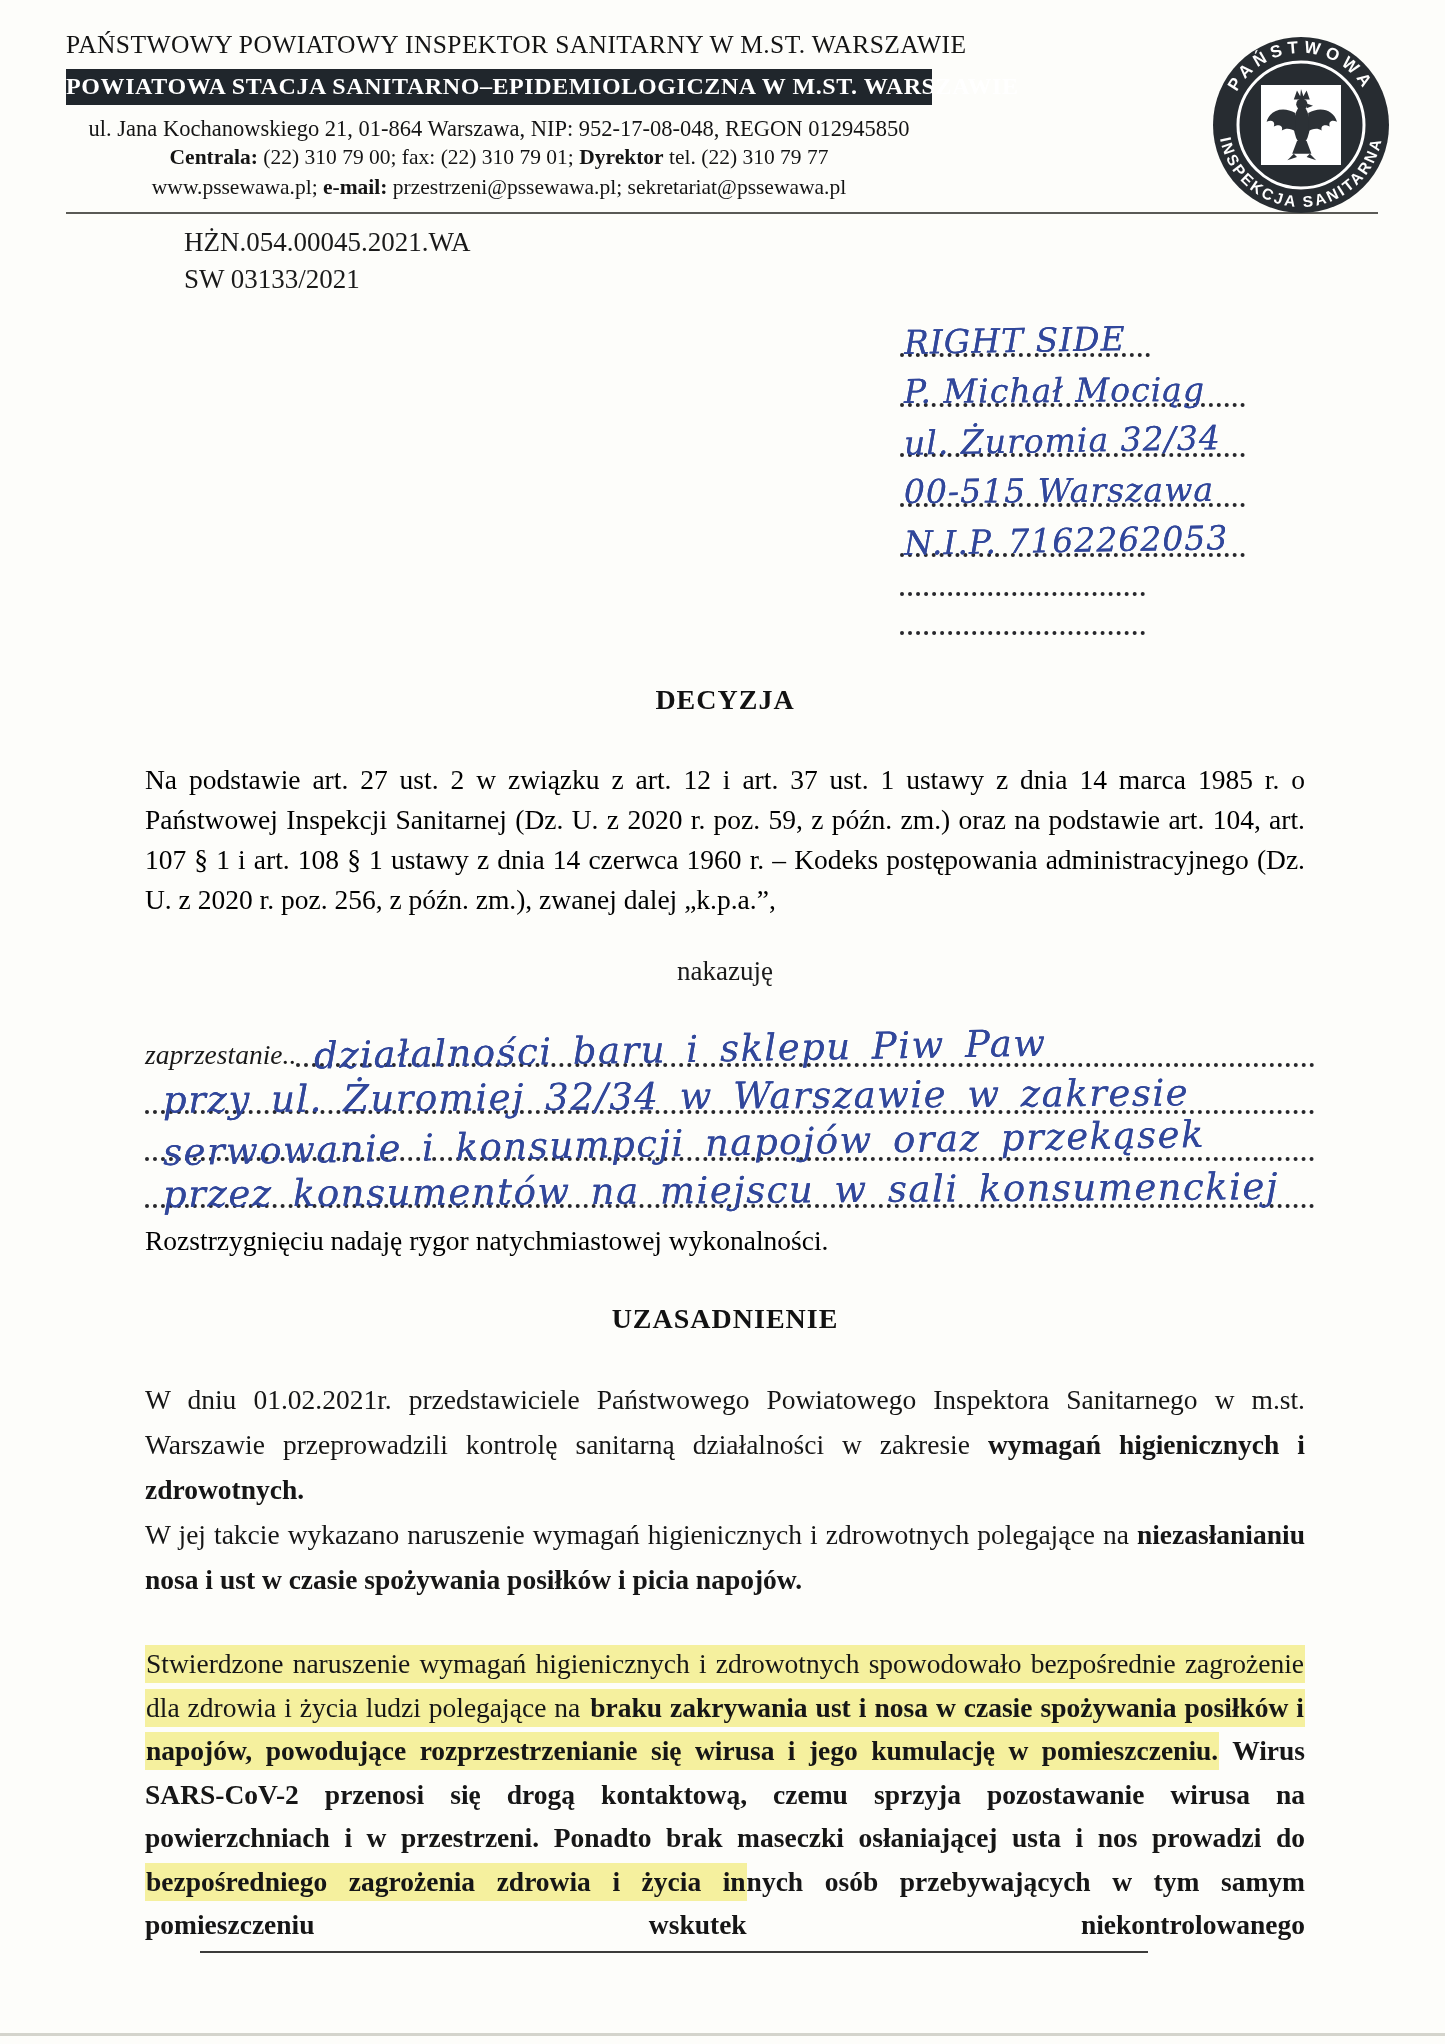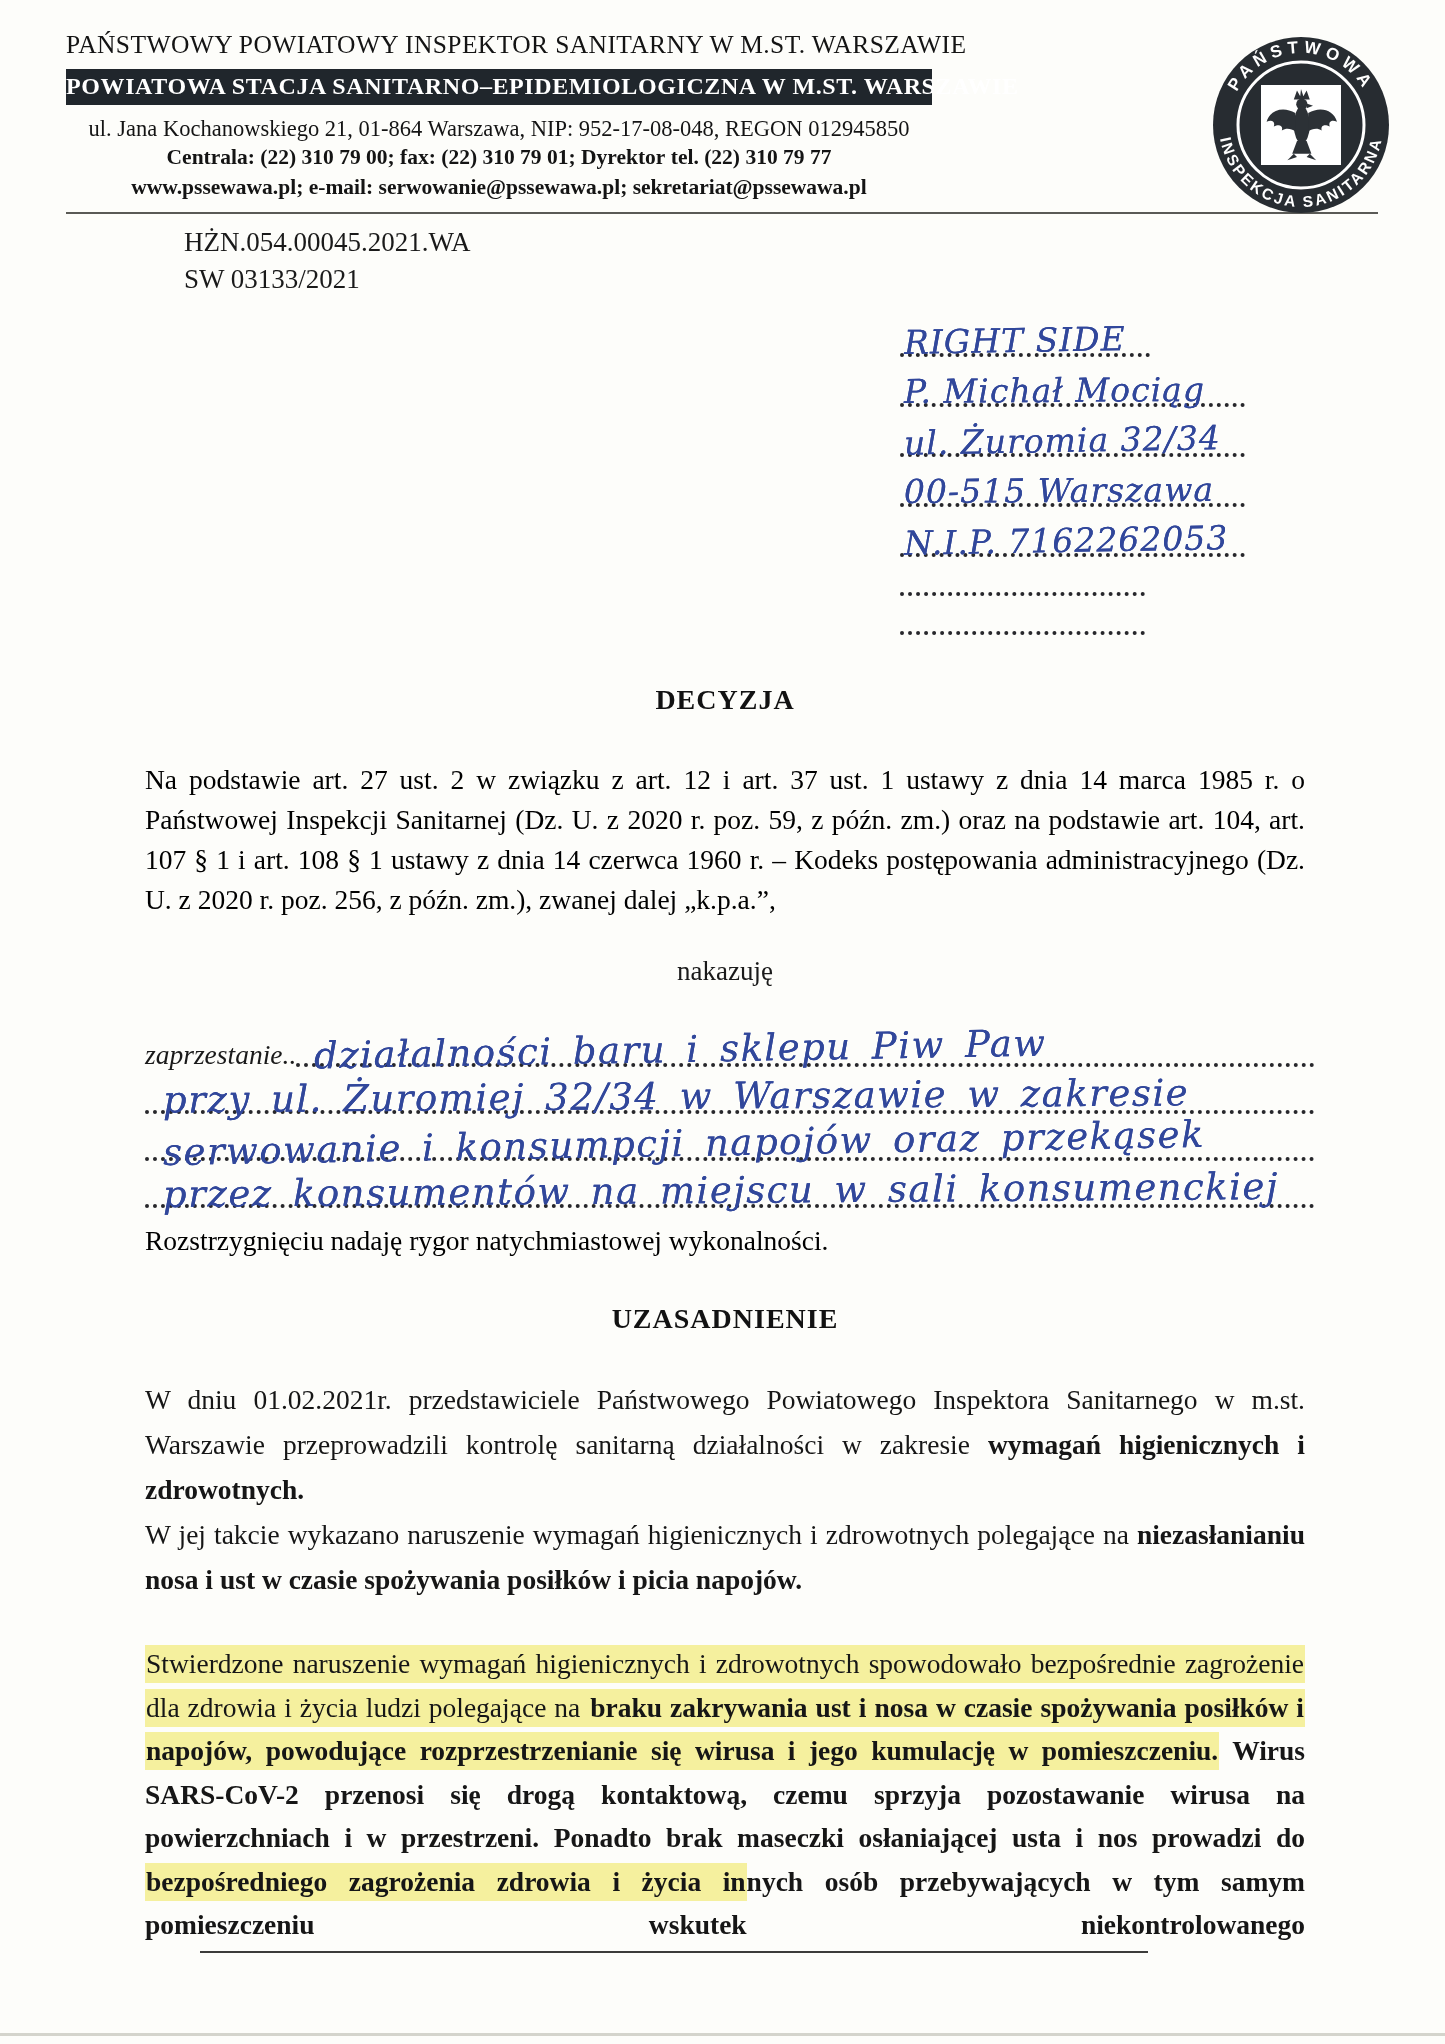--- a/index.html
+++ b/index.html
@@ -14,21 +14,21 @@
   }
   
   .hdr-col{width:866px;margin:30px 0 0 66px;text-align:center;}
   .hdr-title{font-size:25.5px;letter-spacing:.4px;white-space:nowrap;color:#141414;}
   .hdr-banner{
     margin-top:9px;background:var(--banner_bg,#20262c);color:#fff;
     font-weight:bold;font-size:24px;letter-spacing:.6px;
     padding:4px 0 5px;white-space:nowrap;
   }
   .hdr-addr{margin-top:11px;font-size:22.5px;white-space:nowrap;color:#141414;}
-  .hdr-phone,.hdr-web{font-size:21.5px;line-height:30px;white-space:nowrap;color:#141414;font-weight:bold;}
+  .hdr-phone,.hdr-web{font-size:21.5px;line-height:30px;white-space:nowrap;color:#141414;}
   .seal{position:absolute;left:1210px;top:34px;width:182px;height:182px;}
   .rule{margin:10px 0 0 66px;width:1312px;border-top:2px solid #5a5a56;}
   
   .date-line{margin-top:14px;padding-right:208px;text-align:right;font-size:27px;}
   .refs{margin:10px 0 0 184px;font-size:27px;line-height:37px;}
   
   .addressee{margin:16px 0 0 900px;width:470px;}
   .addr-line{position:relative;height:50px;}
   .addr-line .dots{position:absolute;left:0;bottom:7px;border-bottom:4px dotted #27272b;}
   .addr-line .hand{position:absolute;left:4px;bottom:4px;white-space:nowrap;}
@@ -76,21 +76,21 @@
 </head>
 <body>
 
 <div class="page">
 
   <div class="hdr-col">
     <div class="hdr-title">PAŃSTWOWY POWIATOWY INSPEKTOR SANITARNY W M.ST. WARSZAWIE</div>
     <div class="hdr-banner">POWIATOWA STACJA SANITARNO–EPIDEMIOLOGICZNA W M.ST. WARSZAWIE</div>
     <div class="hdr-addr">ul. Jana Kochanowskiego 21, 01-864 Warszawa, NIP: 952-17-08-048, REGON 012945850</div>
     <div class="hdr-phone"><b>Centrala:</b><span> (22) 310 79 00; fax: (22) 310 79 01; </span><b>Dyrektor</b><span> tel. (22) 310 79 77</span></div>
-    <div class="hdr-web"><span>www.pssewawa.pl; </span><b>e-mail:</b><span> serwowanie@pssewawa.pl; sekretariat@pssewawa.pl</span></div>
+    <div class="hdr-web"><span>www.pssewawa.pl; </span><b>e-mail:</b><span> przestrzeni@pssewawa.pl; sekretariat@pssewawa.pl</span></div>
   </div>
 
   <div class="seal">
     <svg width="182" height="182" viewBox="0 0 182 182">
       <circle cx="91" cy="91" r="88" fill="#272c31"></circle>
       <circle cx="91" cy="91" r="63" fill="#272c31" stroke="#ffffff" stroke-width="3"></circle>
       <rect x="51" y="51" width="80" height="80" fill="#ffffff"></rect>
       <defs>
         <path id="arcTop" d="M 19 91 A 72 72 0 0 1 163 91" fill="none"></path>
         <path id="arcBot" d="M 9 91 A 82 82 0 0 0 173 91" fill="none"></path>

